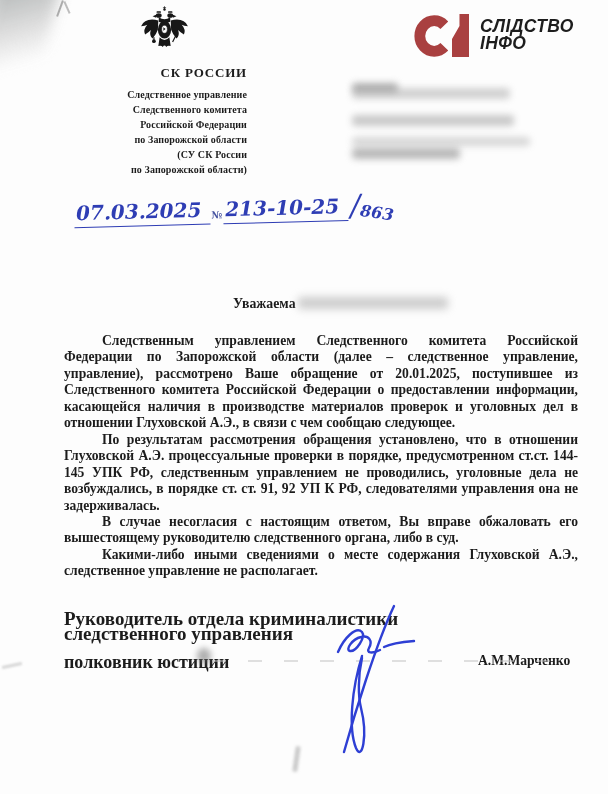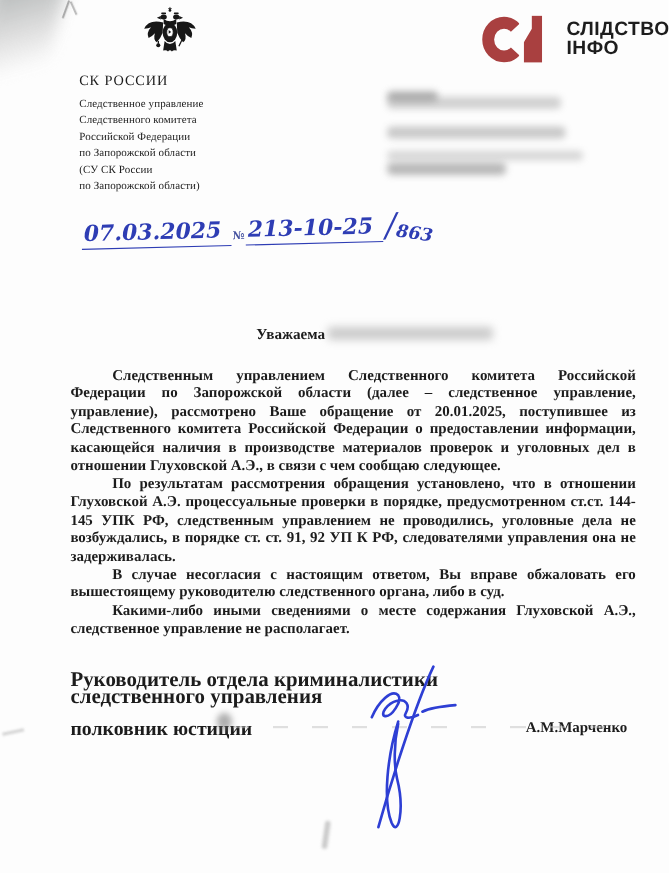--- a/index.html
+++ b/index.html
@@ -16,27 +16,27 @@
   .crease-line{position:absolute;left:212px;top:660px;width:350px;height:2px;opacity:.5;
         background:repeating-linear-gradient(90deg,#c2c2c2 0 14px,rgba(255,255,255,0) 14px 36px);
         filter:blur(.6px);}
   .smudge-rank{position:absolute;left:197px;top:648px;width:14px;height:16px;background:#6e6e6e;
         border-radius:50%;filter:blur(3px);opacity:.55;}
   .smudge-tail{position:absolute;left:294px;top:746px;width:5px;height:26px;background:#9a9a9a;
         border-radius:3px;filter:blur(1.5px);opacity:.5;transform:rotate(8deg);}
   .smudge-left{position:absolute;left:2px;top:664px;width:20px;height:3px;background:#bcbcbc;
         filter:blur(1.2px);opacity:.6;transform:rotate(-12deg);}
   
-  .letterhead{position:absolute;left:72px;top:6px;width:165px;text-align:left;font-weight:normal;}
+  .letterhead{position:absolute;left:82px;top:6px;width:165px;text-align:right;font-weight:bold;}
   .emblem{display:block;margin:0 auto;width:53px;height:50px;}
   .org-short{font-size:13px;letter-spacing:.8px;margin-top:9px;}
   .lh-lines{margin-top:7px;font-size:10px;line-height:14.9px;letter-spacing:.1px;}
   
-  .si-logo{position:absolute;left:436px;top:14px;display:flex;align-items:flex-start;gap:22px;
-        font-family:"Liberation Sans",sans-serif;}
+  .si-logo{position:absolute;left:412px;top:14px;display:flex;align-items:flex-start;gap:11px;
+        font-family:"Liberation Sans",sans-serif;font-style:italic;}
   .si-mark{display:flex;align-items:flex-start;gap:4px;height:44px;}
   .si-c{width:36px;height:44px;}
   .si-bar{width:17px;height:43px;background:#a94040;
         clip-path:polygon(44% 0,100% 0,100% 100%,0 100%,0 58%,44% 28%);}
   .si-text{font-weight:bold;font-size:17.5px;line-height:16.8px;color:#1d1d1d;
         letter-spacing:.4px;margin-top:4px;}
   
   .redact{position:absolute;background:#8a8a8a;filter:blur(3.5px);border-radius:4px;}
   .r1{left:352px;top:83px;width:46px;height:9px;opacity:.65;}
   .r2{left:352px;top:88px;width:158px;height:11px;opacity:.38;}

